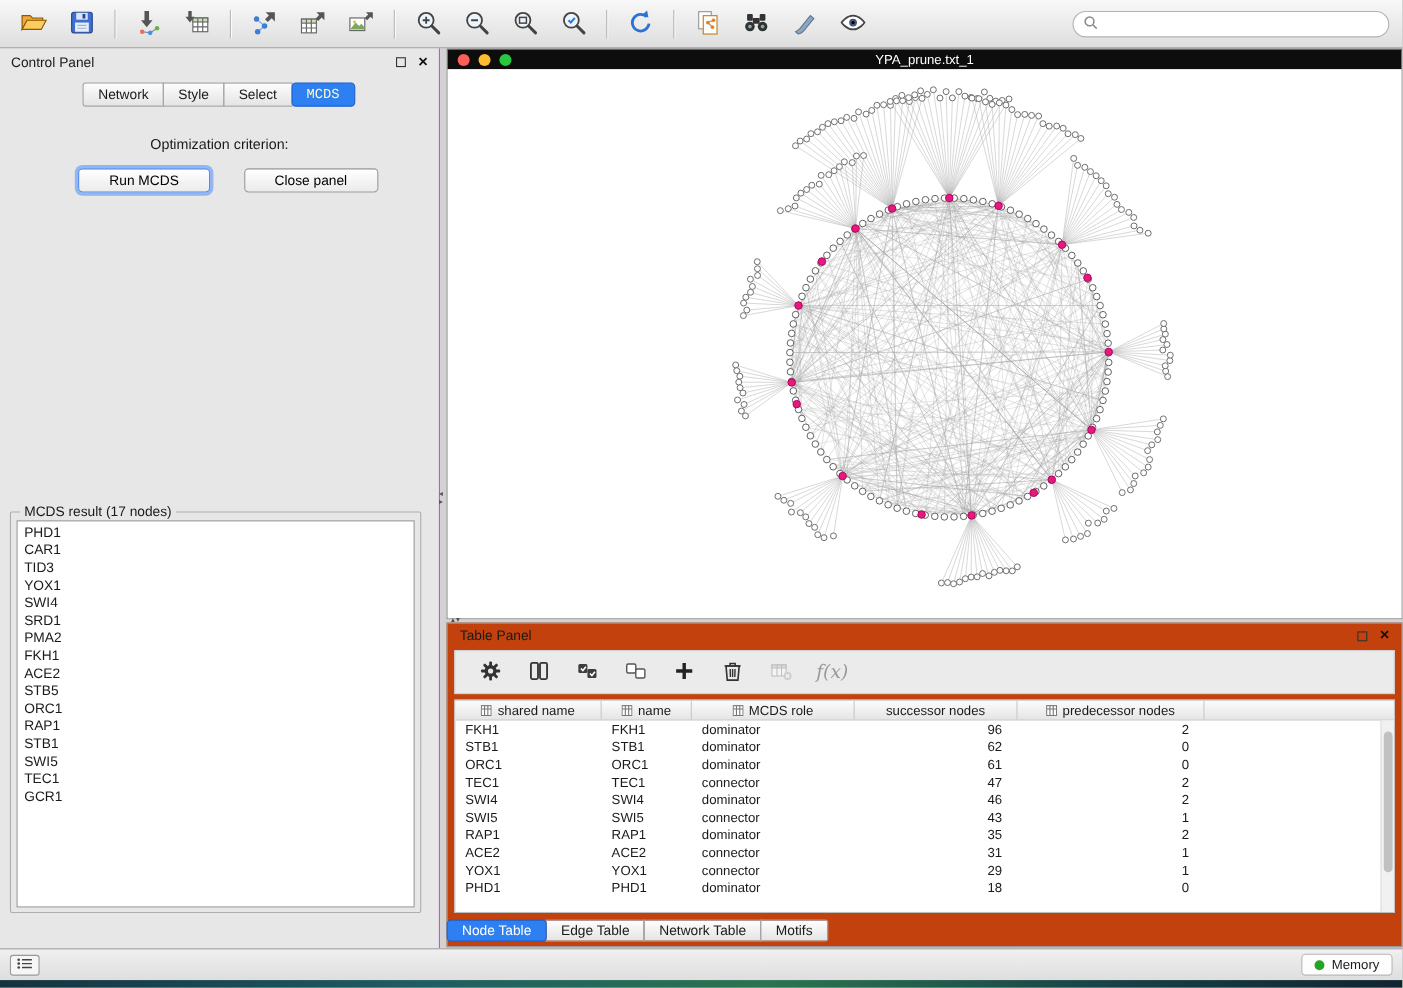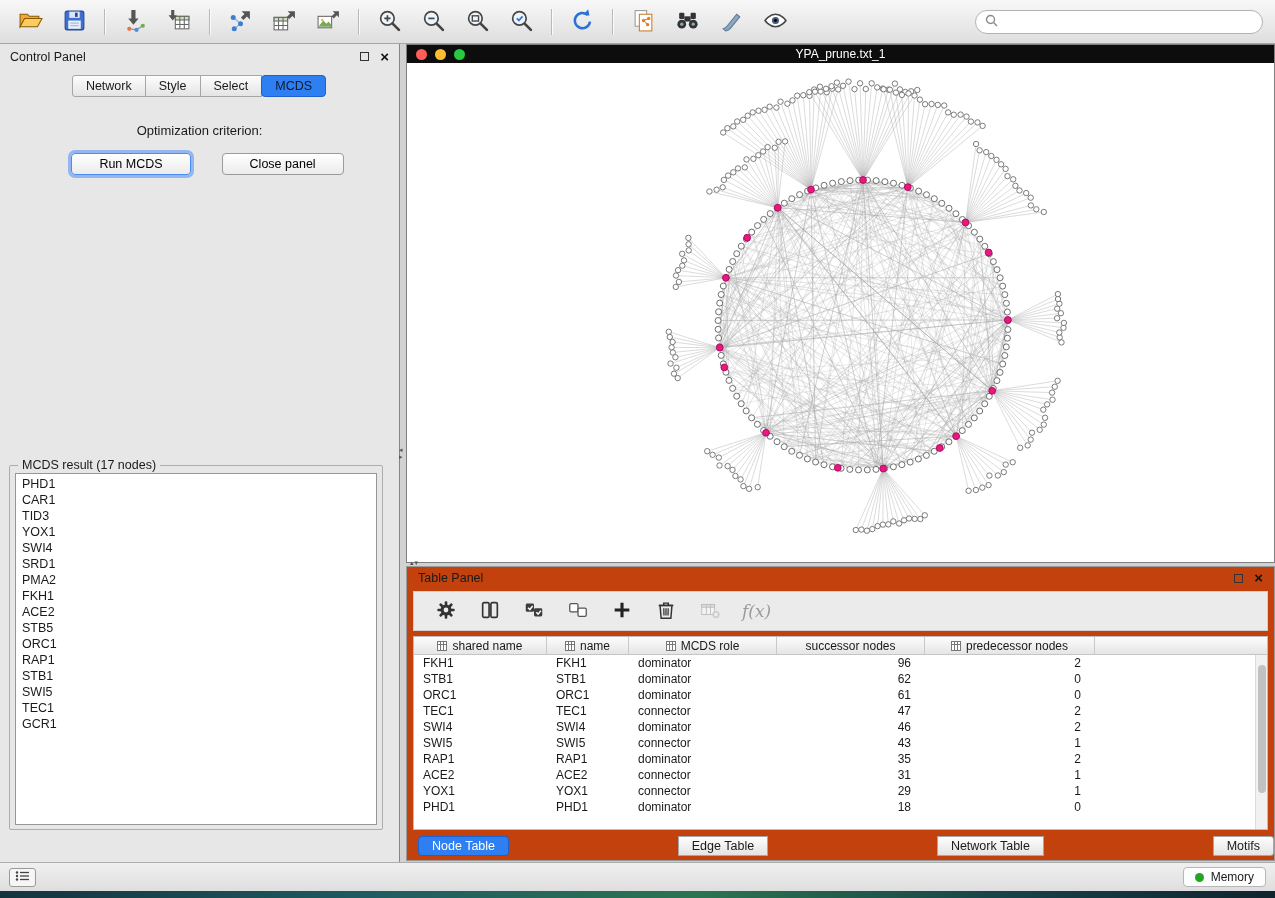--- a/index.html
+++ b/index.html
@@ -40,21 +40,21 @@
   .panel-ctls{ margin-left:auto; display:flex; align-items:center; gap:11px; }
   .float-ico{ width:9px; height:9px; border:1.5px solid #333; display:inline-block; }
   .close-ico{ font-size:15px; font-weight:bold; color:#111; line-height:10px; }
   .cp-tabs{ display:flex; justify-content:center; margin-top:6px; }
   .cp-tab{
     padding:3px 13px; font-size:12.5px; background:linear-gradient(#fdfdfd,#e4e4e4);
     border:1px solid #a6a6a6; margin-left:-1px; cursor:default;
   }
   .cp-tab:first-child{ border-radius:3px 0 0 3px; }
   .cp-tab:last-child{ border-radius:0 3px 3px 0; }
-  .cp-tab.active{ background:#2e80f2; color:#0f172a; border-color:#1c61cd; border-radius:4px; position:relative; z-index:1; }
+  .cp-tab.active{ background:#2e80f2; color:#fef9c3; border-color:#1c61cd; border-radius:4px; position:relative; z-index:1;font-family:Liberation Mono, monospace; }
   .opt-label{ text-align:center; margin-top:26px; font-size:13px; }
   .dropdown{
     margin:13px auto 0; width:312px; height:23px; position:relative;
     background:#fff; border:1px solid #a8a8a8; border-radius:4px;
     font-size:12.5px; line-height:21px; padding-left:9px;
   }
   .dd-stepper{
     position:absolute; right:0; top:-1px; bottom:-1px; width:19px;
     background:linear-gradient(#72acfb,#2a74ef);
     border:1px solid #1c61cd; border-radius:0 4px 4px 0;
@@ -128,21 +128,21 @@
   .col0{ width:133px; } .col1{ width:82px; } .col2{ width:148px; } .col3{ width:148px;flex-direction:column; } .col4{ width:170px; }
   .thfill{ flex:1; border-right:none; }
   .tr{ display:flex; height:16px; align-items:center; }
   .td{ font-size:12px; padding-left:9px; overflow:hidden; white-space:nowrap; }
   .td.num{ text-align:right; padding-left:0; padding-right:14px; }
   .vscroll{
     position:absolute; right:0; top:18px; bottom:0; width:12px;
     background:#f1f1f1; border-left:1px solid #dcdcdc;
   }
   .vthumb{ position:absolute; left:1.5px; right:1.5px; top:10px; height:128px; background:#c1c1c1; border-radius:5px; }
-  .tp-tabs{ display:flex; justify-content:space-between; margin-top:6px;padding-left:12px; }
+  .tp-tabs{ display:flex; justify-content:flex-start; margin-top:6px; }
   .tp-tab{
     padding:2px 13px; font-size:12.5px; background:linear-gradient(#fdfdfd,#e4e4e4);
     border:1px solid #a6a6a6; margin-left:-1px; cursor:default;
   }
   .tp-tab:first-child{ border-radius:3px 0 0 3px; }
   .tp-tab:last-child{ border-radius:0 3px 3px 0; }
   .tp-tab.active{ background:#2e80f2; color:#fff; border-color:#1c61cd; border-radius:4px; position:relative; z-index:1; }
 
   
   .statusbar{

